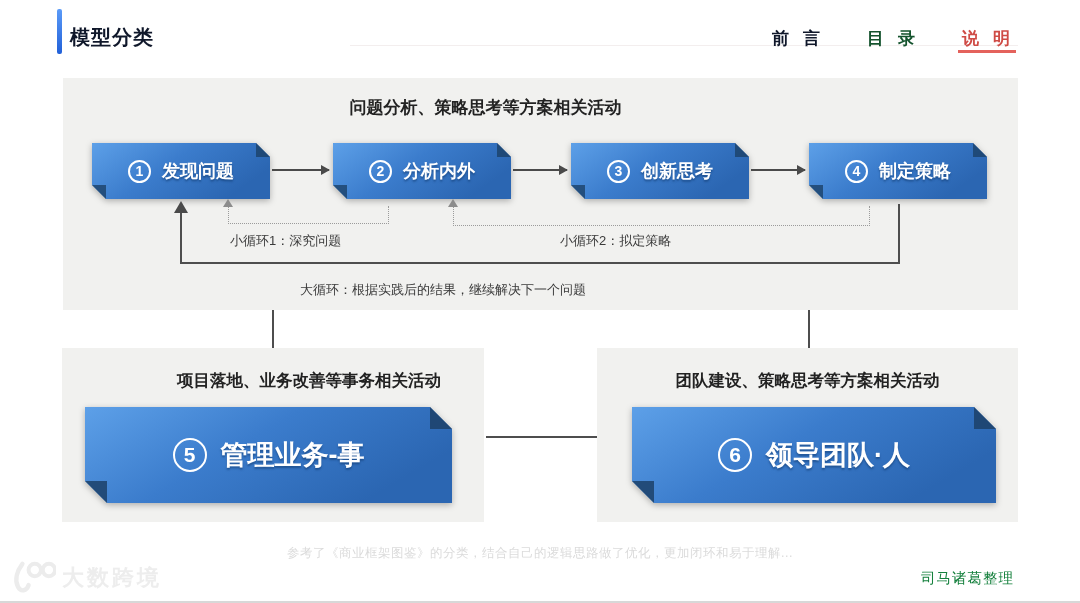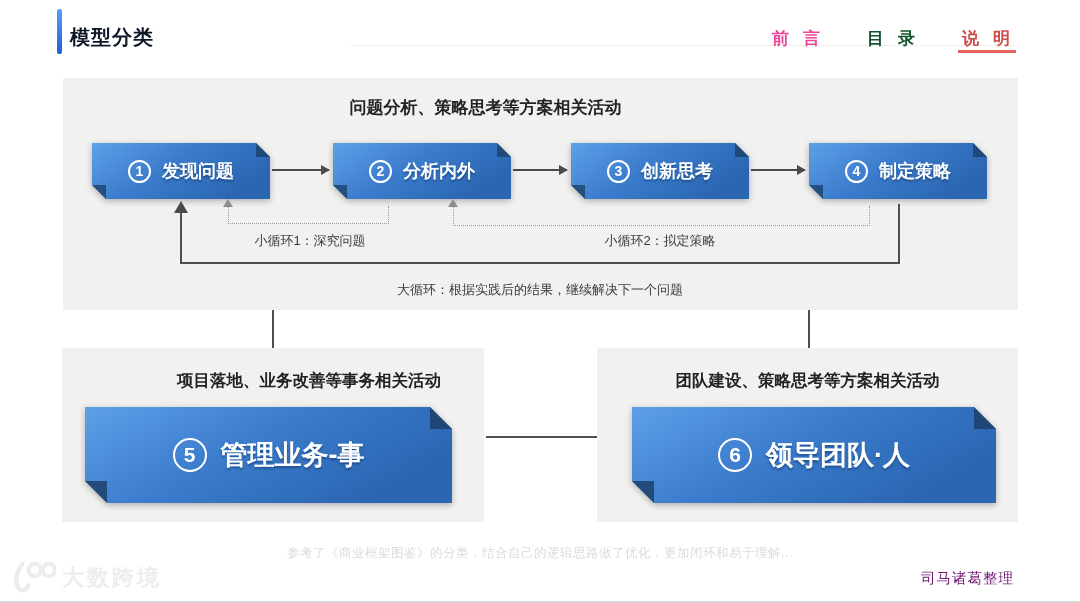--- a/index.html
+++ b/index.html
@@ -6,21 +6,21 @@
   body{font-family:"Liberation Sans","DejaVu Sans",sans-serif;}
   #slide{position:relative;width:1080px;height:601px;background:#ffffff;overflow:hidden;border-bottom:2px solid #d8d8d8;}
   .abs{position:absolute;}
 
   
   .accent-bar{left:57px;top:9px;width:5px;height:45px;border-radius:2px;
       background:linear-gradient(180deg,#5b9bf8,#2160d8);}
   .slide-title{left:70px;top:24px;font-size:20px;font-weight:bold;color:#0f172a;letter-spacing:1px;}
   .hdr-line{left:350px;top:45px;width:668px;height:1px;background:#f3eeee;}
   .nav-item{top:27px;font-size:17px;font-weight:bold;letter-spacing:14px;white-space:nowrap;cursor:pointer;}
-  .nav-dim{color:#ec4899;}
+  .nav-dim{color:#0f172a;}
   .nav-strong{color:#14532d;}
   .nav-active{color:#cf4b45;}
   .nav-underline{left:958px;top:50px;width:58px;height:3px;background:#e4625c;}
 
   
   .panel{background:#f1f1ef;}
   .panel-title{font-weight:bold;color:#222;text-align:center;}
 
   
   .chev{position:absolute;}
@@ -37,27 +37,27 @@
   
   .harrow{height:2px;background:#4a4a4a;}
   .harrow::after{content:'';position:absolute;right:-1px;top:-4px;width:0;height:0;
       border-left:9px solid #4a4a4a;border-top:5px solid transparent;border-bottom:5px solid transparent;}
   .loop-dotted{border-left:1px dotted #9b9b9b;border-right:1px dotted #9b9b9b;border-bottom:1px dotted #9b9b9b;}
   .loop-solid{border-left:2px solid #4e4e4e;border-right:2px solid #4e4e4e;border-bottom:2px solid #4e4e4e;}
   .uparrow-sm{width:0;height:0;border-left:5px solid transparent;border-right:5px solid transparent;
       border-bottom:8px solid #8c8c8c;}
   .uparrow-lg{width:0;height:0;border-left:7px solid transparent;border-right:7px solid transparent;
       border-bottom:12px solid #4a4a4a;}
-  .loop-label{font-size:13px;color:#3a3a3a;text-align:center;white-space:nowrap;}
+  .loop-label{font-size:13px;color:#3a3a3a;text-align:left;white-space:nowrap;}
   .vline{width:2px;background:#4e4e4e;}
   .hline{height:2px;background:#4e4e4e;}
 
   
   .footnote{left:0;top:545px;width:1080px;text-align:center;font-size:12.5px;color:#dbdbdb;letter-spacing:0.5px;}
-  .credit{right:66px;top:569px;font-size:14.5px;color:#701a75;letter-spacing:1px;font-family:Liberation Mono, monospace;}
+  .credit{right:66px;top:569px;font-size:14.5px;color:#15803d;letter-spacing:1px;font-family:Liberation Mono, monospace;}
   .watermark{left:10px;top:560px;display:flex;align-items:center;gap:6px;}
   .watermark-text{font-size:22px;font-weight:bold;color:#ededed;letter-spacing:3px;}
 </style>
 </head>
 <body>
 
 <div id="slide">
 
   <svg width="0" height="0" style="position:absolute" aria-hidden="true">
     <defs>

